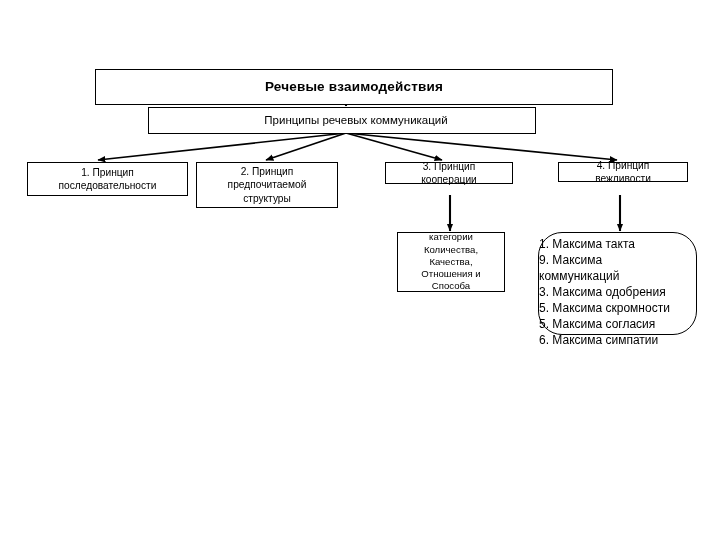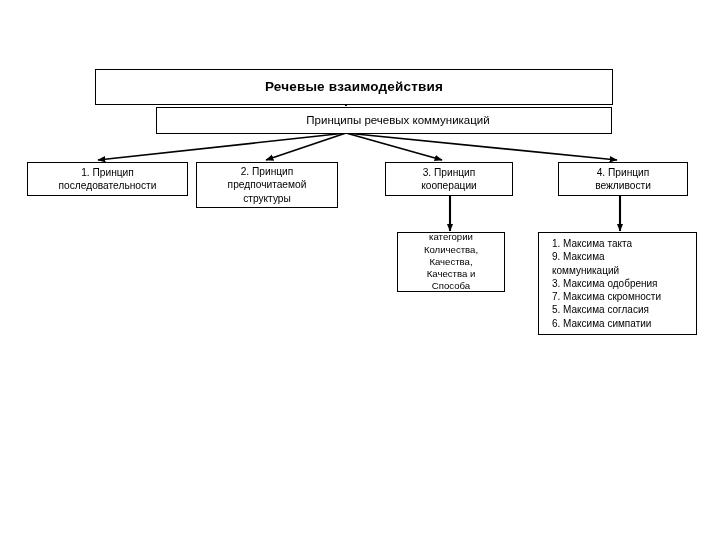--- a/index.html
+++ b/index.html
@@ -46,26 +46,27 @@
   }
   .node-leaf {
     font-size: 10.2px;
     font-weight: normal;
   }
   .node-detail {
     font-size: 9.6px;
     font-weight: normal;
   }
   .node-list {
-    font-size: 10px;
+    font-size: 12px;
     font-weight: normal;
     align-items: flex-start;
     justify-content: flex-start;
     text-align: left;
-    padding: 4px 5px 3px 13px;
+    padding: 4px 5px 3px 0;
+    border-radius: 24px;
   }
   .node-list .line {
     display: block;
     white-space: nowrap;
     line-height: 1.33;
   }
   .ml {
     display: block;
   }
 </style>
@@ -90,68 +91,68 @@
 
     <line x1="450" y1="195" x2="450" y2="231" stroke="#000000" stroke-width="2.1" marker-end="url(#arrowhead)"></line>
 
     <line x1="620" y1="195" x2="620" y2="231" stroke="#000000" stroke-width="2.1" marker-end="url(#arrowhead)"></line>
   </svg>
 
   <div class="node node-root" style="left:95px; top:53px; width:518px; height:36px;margin-top:16px;">
     <span>Речевые взаимодействия</span>
   </div>
 
-  <div class="node node-sub" style="left:156px; top:107px; width:456px; height:27px;padding-left:28px;">
+  <div class="node node-sub" style="left:148px; top:107px; width:388px; height:27px;padding-left:28px;">
     <span>Принципы речевых коммуникаций</span>
   </div>
 
   <div class="node node-leaf" style="left:27px; top:162px; width:161px; height:34px;">
     <span>
       <span class="ml">1. Принцип</span>
       <span class="ml">последовательности</span>
     </span>
   </div>
 
   <div class="node node-leaf" style="left:196px; top:162px; width:142px; height:46px;">
     <span>
       <span class="ml">2. Принцип</span>
       <span class="ml">предпочитаемой</span>
       <span class="ml">структуры</span>
     </span>
   </div>
 
-  <div class="node node-leaf" style="left:385px; top:162px; width:128px; height:34px;">
+  <div class="node node-leaf" style="left:385px; top:162px; width:128px; height:22px;">
     <span>
       <span class="ml">3. Принцип</span>
       <span class="ml">кооперации</span>
     </span>
   </div>
 
-  <div class="node node-leaf" style="left:558px; top:162px; width:130px; height:34px;">
+  <div class="node node-leaf" style="left:558px; top:162px; width:130px; height:20px;">
     <span>
       <span class="ml">4. Принцип</span>
       <span class="ml">вежливости</span>
     </span>
   </div>
 
   <div class="node node-detail" style="left:397px; top:232px; width:108px; height:60px;">
     <span>
       <span class="ml">категории</span>
       <span class="ml">Количества,</span>
       <span class="ml">Качества,</span>
-      <span class="ml">Качества и</span>
+      <span class="ml">Отношения и</span>
       <span class="ml">Способа</span>
     </span>
   </div>
 
   <div class="node node-list" style="left:538px; top:232px; width:159px; height:103px;">
     <span>
       <span class="line">1. Максима такта</span>
       <span class="line">9. Максима</span>
       <span class="line">коммуникаций</span>
       <span class="line">3. Максима одобрения</span>
-      <span class="line">7. Максима скромности</span>
+      <span class="line">5. Максима скромности</span>
       <span class="line">5. Максима согласия</span>
       <span class="line">6. Максима симпатии</span>
     </span>
   </div>
 
 </div>
 
 </body></html>

